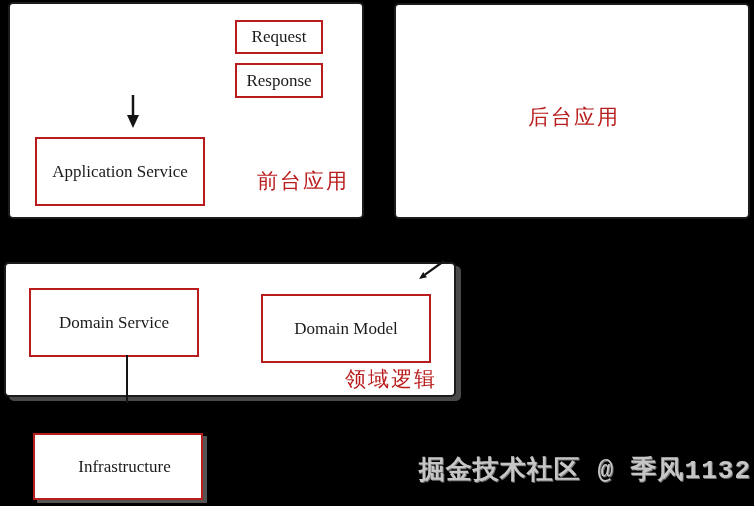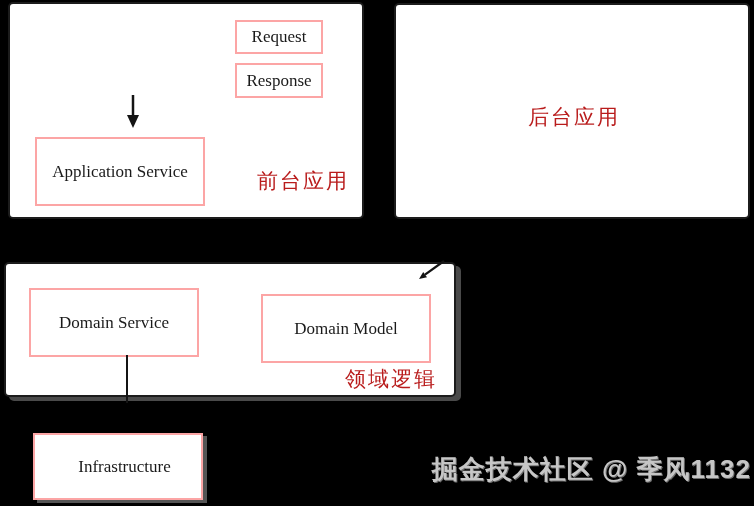--- a/index.html
+++ b/index.html
@@ -15,21 +15,21 @@
     position: absolute;
     background: #ffffff;
     border: 2px solid #1c1c1c;
     border-radius: 5px;
     box-sizing: border-box;
   }
   .panel.shadowed { box-shadow: 5px 4px 0 #4a4a4a; }
   .node {
     position: absolute;
     background: #ffffff;
-    border: 2px solid #fca5a5;
+    border: 2px solid #b91c1c;
     box-sizing: border-box;
     display: flex;
     align-items: center;
     justify-content: center;
     font-size: 17px;
     color: #1a1a1a;
     font-family: "Liberation Serif", serif;
   }
   .cn-label {
     position: absolute;
@@ -41,21 +41,21 @@
   }
   .connector {
     position: absolute;
     background: #141414;
   }
   .arrow-svg { position: absolute; overflow: visible; }
   .watermark {
     position: absolute;
     right: 3px;
     top: 452px;
-    font-family: Liberation Sans, sans-serif;
+    font-family: Liberation Mono, monospace;
     font-size: 26px;
     font-weight: bold;
     color: #c6c6c6;
     letter-spacing: 1px;
     text-shadow: 1px 1px 0 #6e6e6e;
     white-space: nowrap;
   }
 </style>
 </head>
 <body>

